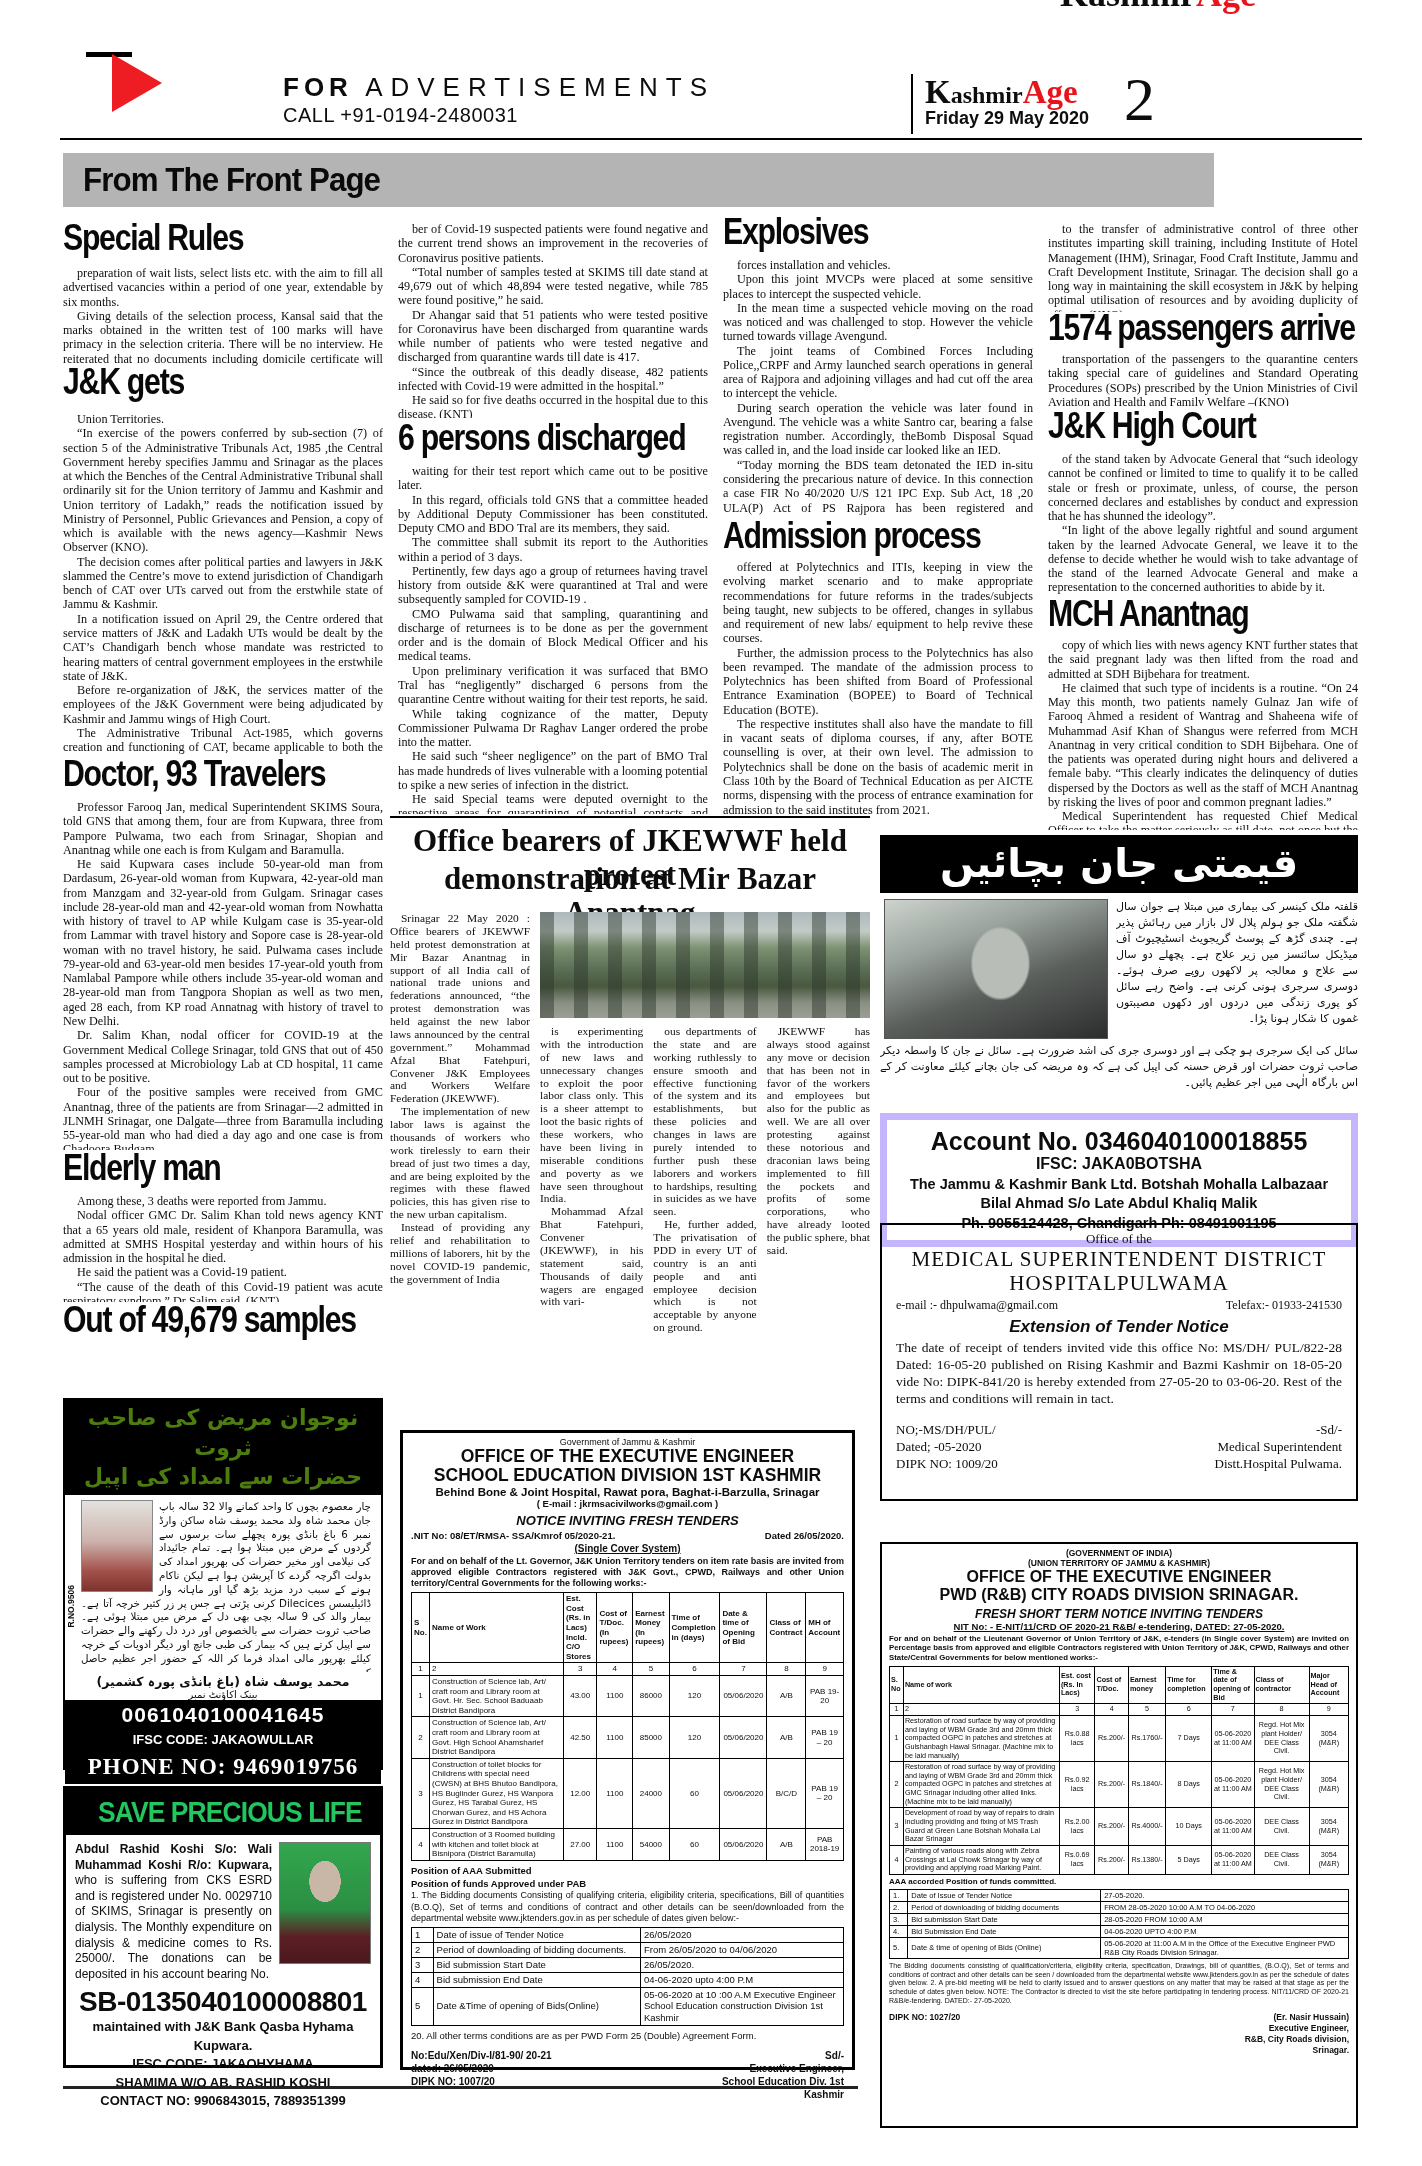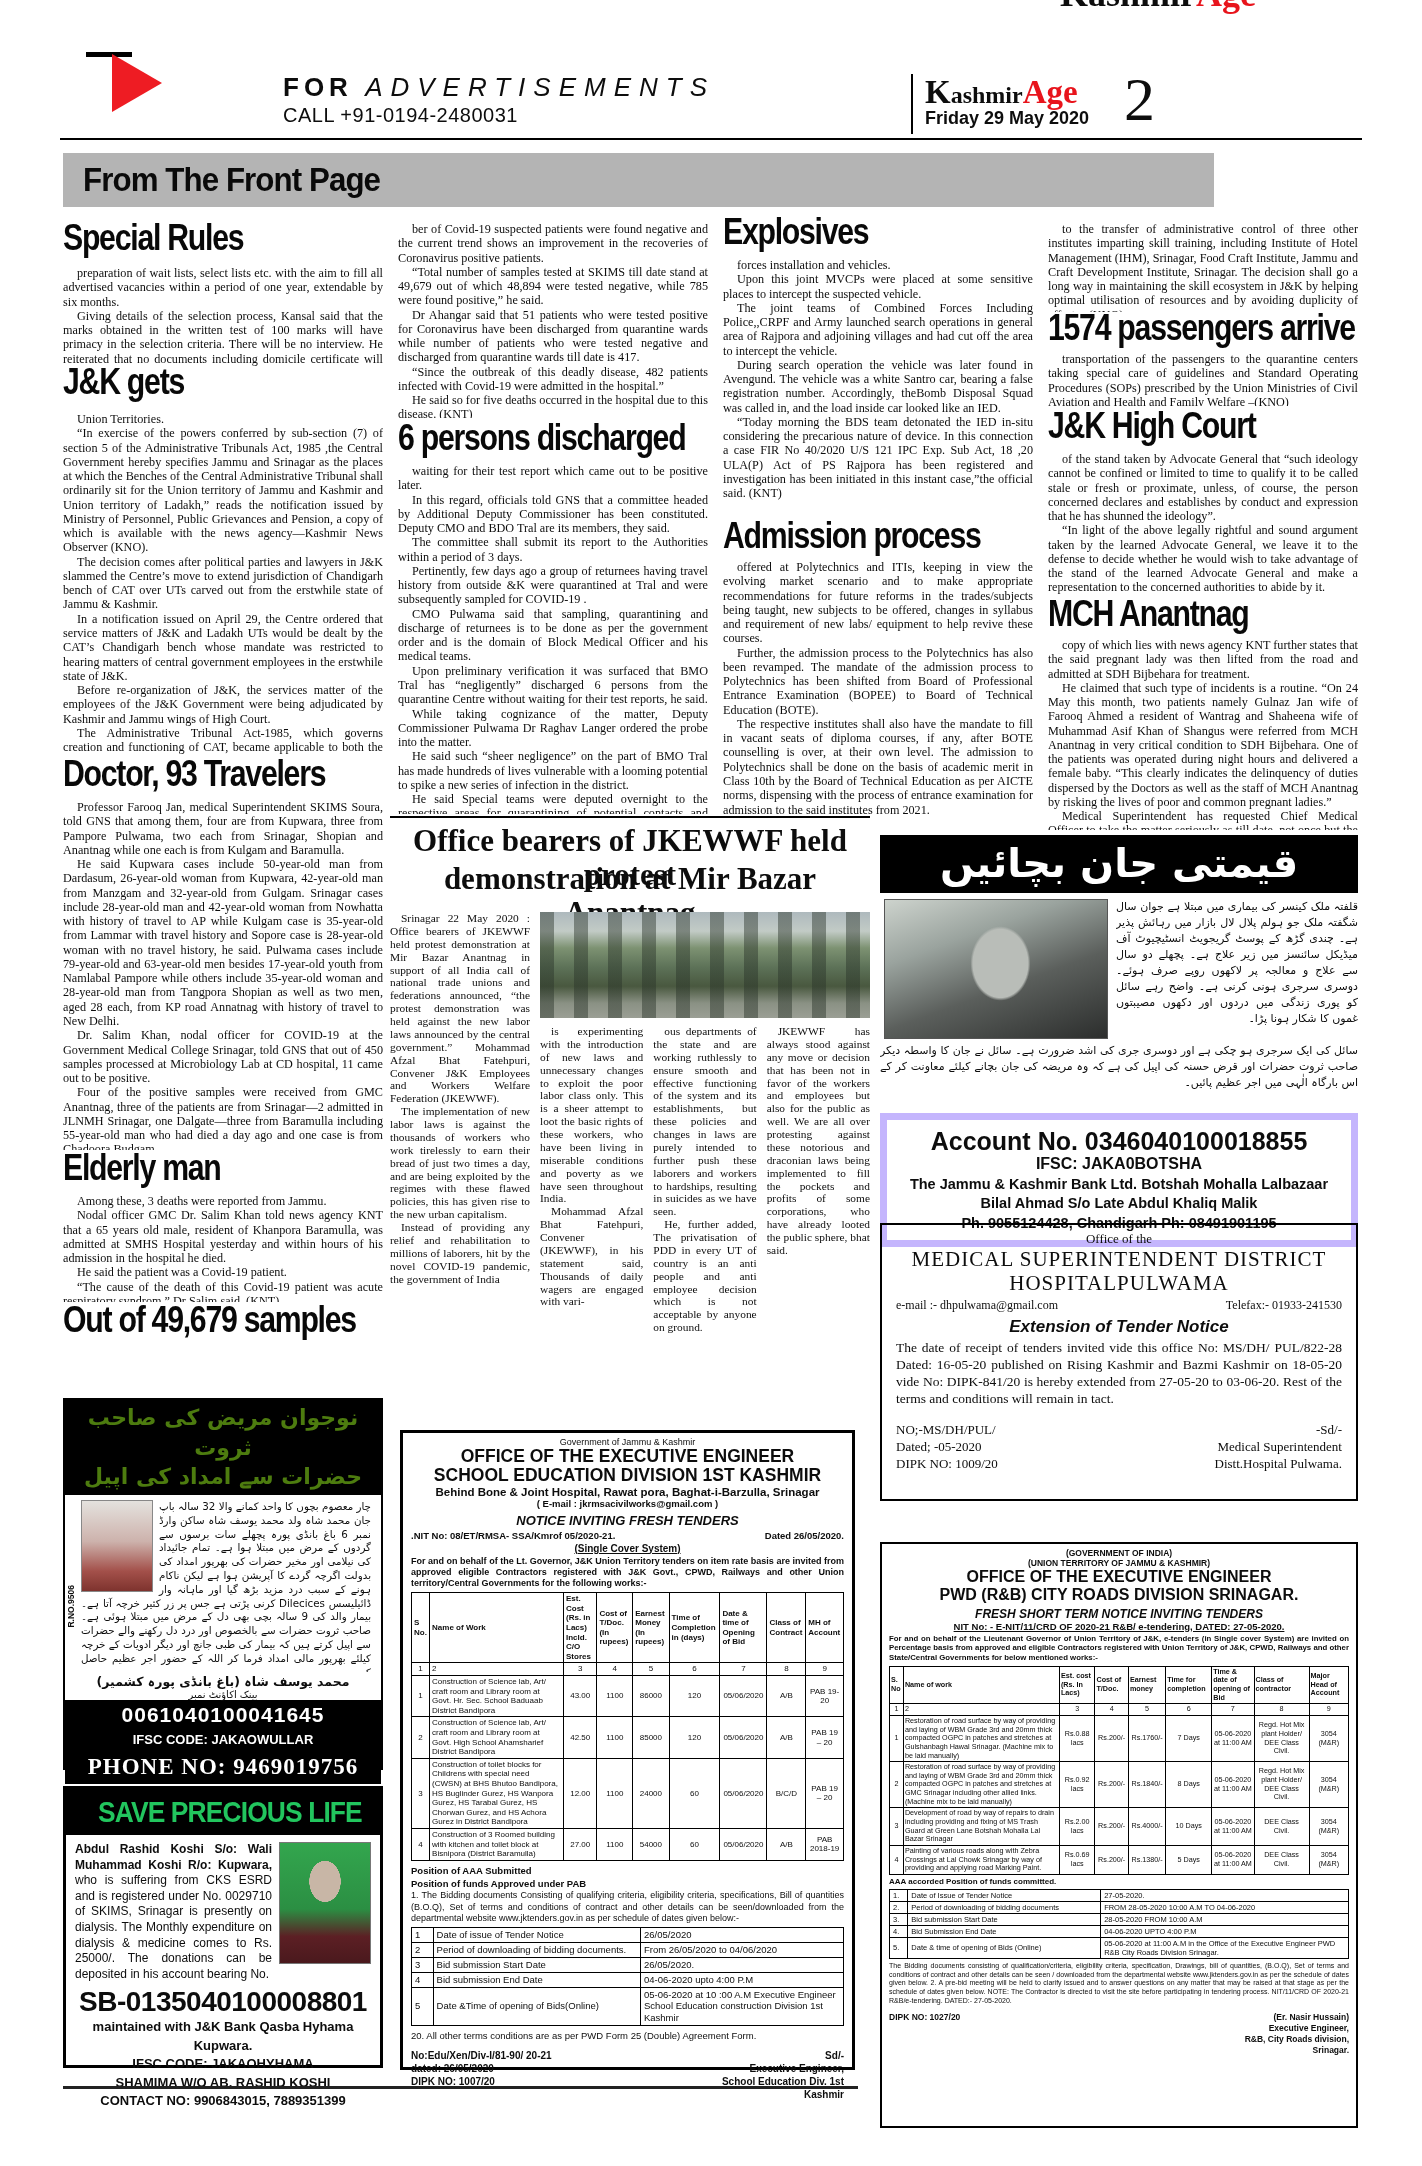--- a/index.html
+++ b/index.html
@@ -6,21 +6,21 @@
   #page{position:relative;width:1422px;height:2166px;background:#ffffff;margin:0 auto;overflow:hidden;
         font-family:"Liberation Serif",serif;color:#0d0d0d;}
   .abs{position:absolute;}
   
   #topmast{left:1060px;top:0;width:320px;height:17px;overflow:hidden;}
   #topmast .inner{position:relative;top:-27px;font:700 36px "Liberation Serif",serif;white-space:nowrap;}
   .brand-red{color:#e8141c;}
   #tick{left:86px;top:52px;width:46px;height:5px;background:#000;}
   #tri{left:112px;top:54px;width:0;height:0;border-top:29px solid transparent;border-bottom:29px solid transparent;border-left:50px solid #ee1c23;}
   #adline1{left:283px;top:72px;font:700 26px "Liberation Sans",sans-serif;letter-spacing:5px;white-space:nowrap;}
-  #adline1 .w2{font-weight:400;letter-spacing:8px;font-style:italic;}
+  #adline1 .w2{font-weight:400;letter-spacing:8px;}
   #adline2{left:283px;top:104px;font:400 20px "Liberation Sans",sans-serif;letter-spacing:0.5px;}
   #hr1{left:60px;top:138px;width:1302px;height:2px;background:#000;}
   #mastv{left:911px;top:74px;width:2px;height:60px;background:#000;}
   #logo2{left:925px;top:74px;font:700 24px "Liberation Serif",serif;white-space:nowrap;}
   #logo2 .k{font-size:33px;}
   #logo2 .a{font-size:33px;}
   #mastdate{left:925px;top:108px;font:700 18px "Liberation Sans",sans-serif;letter-spacing:0;}
   #pagenum{left:1124px;top:64px;font:400 62px "Liberation Serif",serif;}
   
   #banner{left:63px;top:153px;width:1151px;height:54px;background:#b4b4b4;}
@@ -196,20 +196,21 @@
       <p>Upon preliminary verification it was surfaced that BMO Tral has “negligently” discharged 6 persons from the quarantine Centre without waiting for their test reports, he said.</p>
       <p>While taking cognizance of the matter, Deputy Commissioner Pulwama Dr Raghav Langer ordered the probe into the matter.</p>
       <p>He said such “sheer negligence” on the part of BMO Tral has made hundreds of lives vulnerable with a looming potential to spike a new series of infection in the district.</p>
       <p>He said Special teams were deputed overnight to the respective areas for quarantining of potential contacts and subsequent sampling of the same. He said that pre -term discharging has made lives of their family members and contacts contacted during this period vulnerable. (GNS)</p>
     </div>
 
   <h2 class="abs nh" style="left:723px;top:214px;">Explosives</h2>
   <div class="abs fp" style="left:723px;top:258px;width:310px;height:258px;">
       <p>forces installation and vehicles.</p>
       <p>Upon this joint MVCPs were placed at some sensitive places to intercept the suspected vehicle.</p>
+      <p>In the mean time a suspected vehicle moving on the road was noticed and was challenged to stop. However the vehicle turned towards village Avengund.</p>
       <p>The joint teams of Combined Forces Including Police,,CRPF and Army launched search operations in general area of Rajpora and adjoining villages and had cut off the area to intercept the vehicle.</p>
       <p>During search operation the vehicle was later found in Avengund. The vehicle was a white Santro car, bearing a false registration number.  Accordingly, theBomb Disposal Squad was called in, and the load inside car looked like an IED.</p>
       <p>“Today morning the BDS team detonated the IED in-situ considering the precarious nature of device. In this connection a case FIR No 40/2020 U/S 121 IPC Exp. Sub Act,  18 ,20 ULA(P) Act of PS Rajpora has been registered and investigation has been initiated in this instant case,”the official said. (KNT)</p>
     </div>
   <h2 class="abs nh" style="left:723px;top:518px;">Admission process</h2>
   <div class="abs fp" style="left:723px;top:560px;width:310px;height:258px;">
       <p>offered at Polytechnics and ITIs, keeping in view the evolving market scenario and to make appropriate recommendations for future reforms in the trades/subjects being taught, new subjects to be offered, changes in syllabus and requirement of new labs/ equipment to help revive these courses.</p>
       <p>Further, the admission process to the Polytechnics has also been revamped. The mandate of the admission process to Polytechnics has been shifted from Board of Professional Entrance Examination (BOPEE) to Board of Technical Education (BOTE).</p>
       <p>The respective institutes shall also have the mandate to fill in vacant seats of diploma courses, if any, after BOTE counselling is over, at their own level.  The admission to Polytechnics shall be done on the basis of academic merit in Class 10th by the Board of Technical Education as per AICTE norms, dispensing with the process of entrance examination for admission to the said institutes from 2021.</p>
       <p>To bring the admission process in sync with the AICTE guidelines, AC reduced the eligibility criteria for admission to the diploma courses, being offered by the Polytechnics to 35% marks as against existing 40% marks in 10th/SSC.</p>

